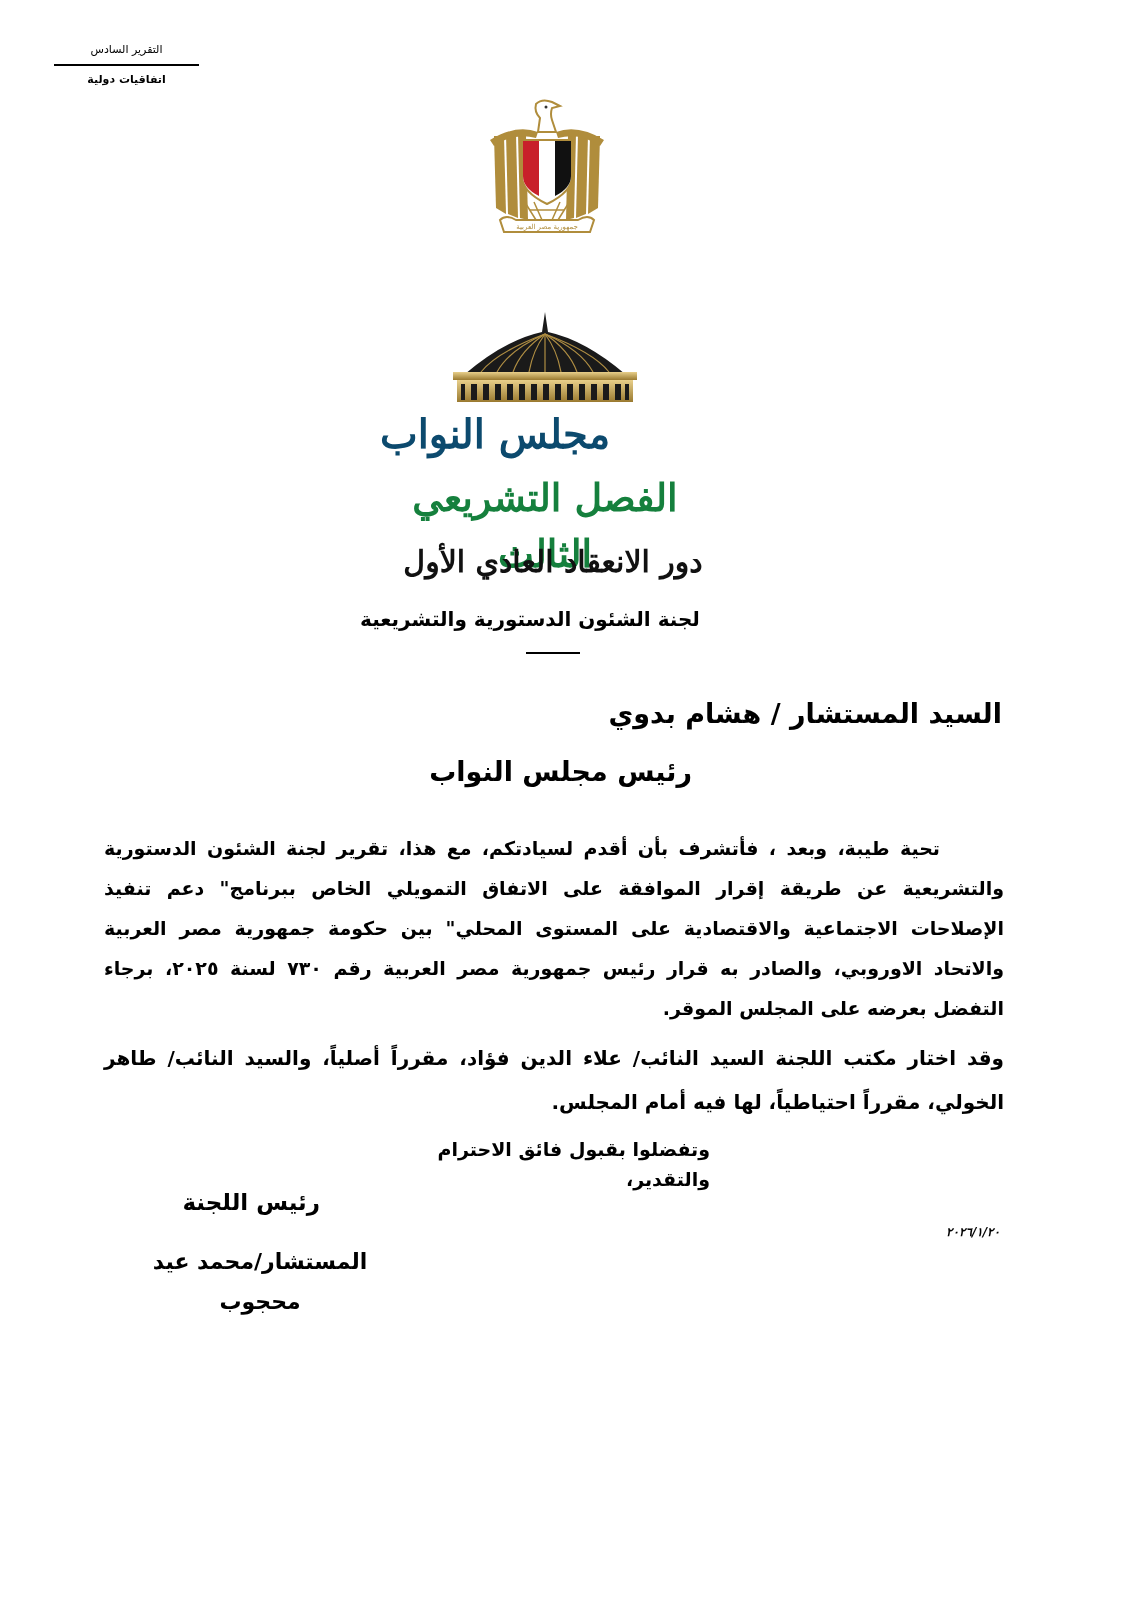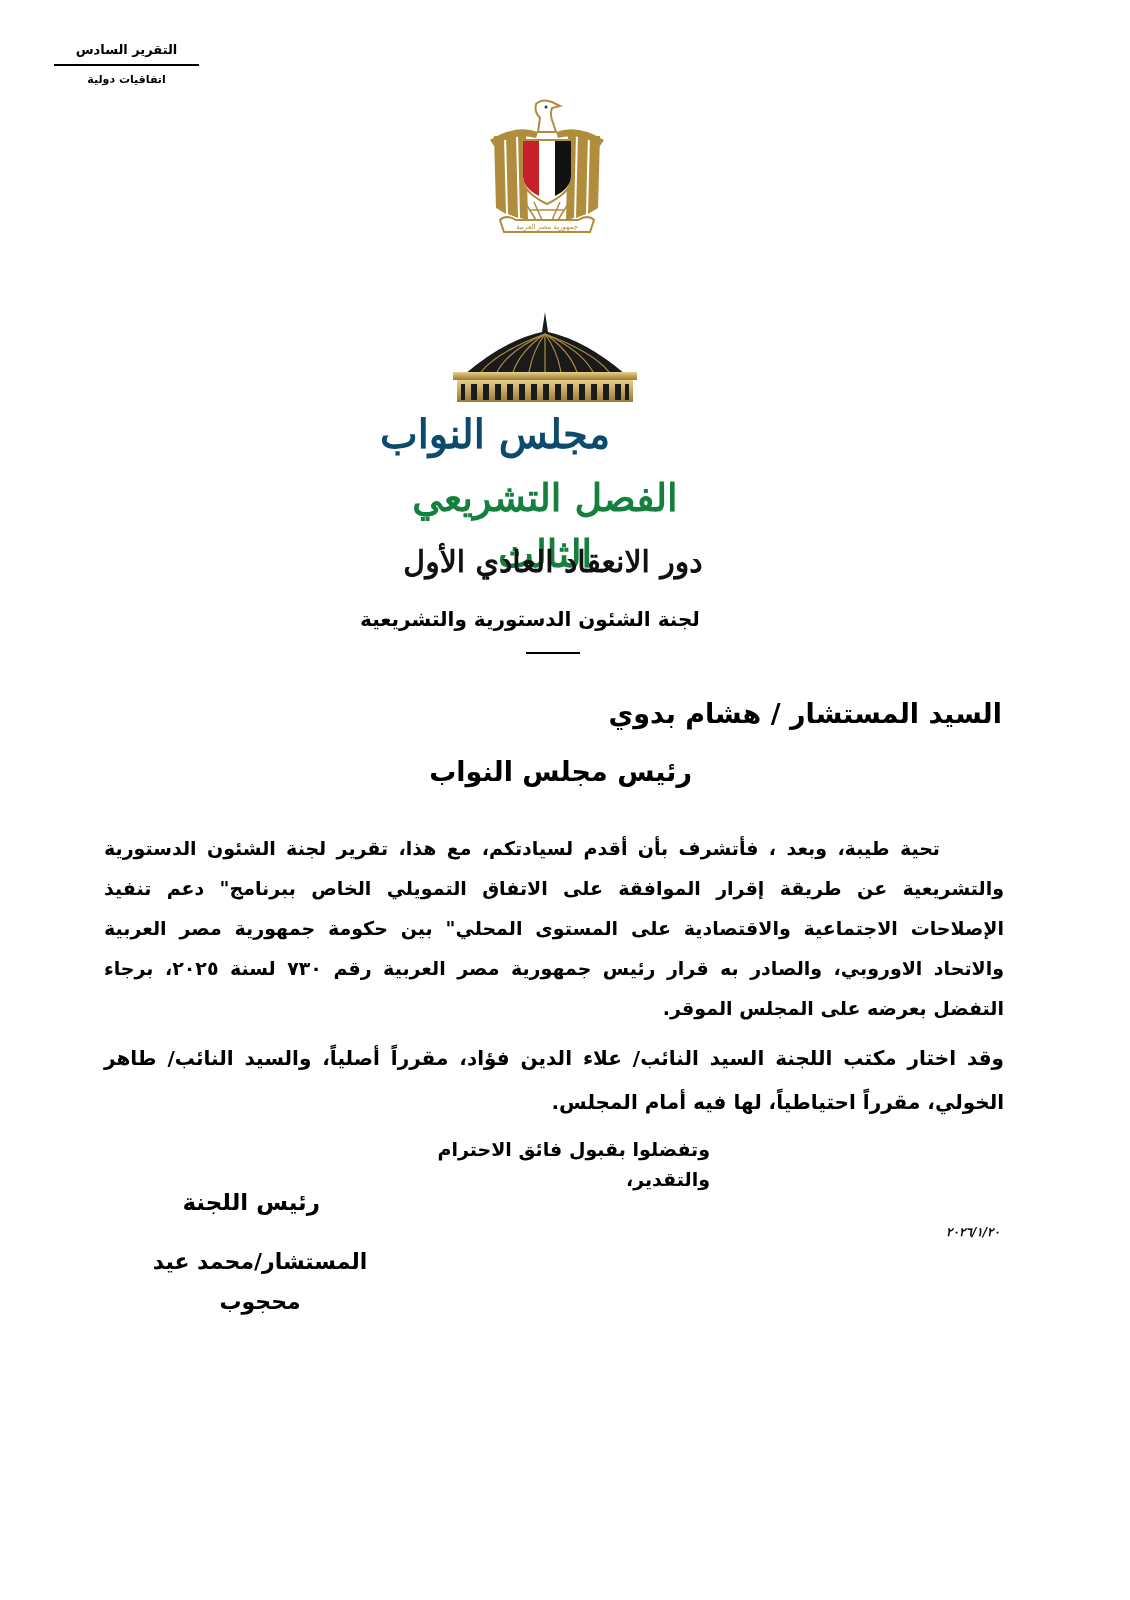--- a/index.html
+++ b/index.html
@@ -5,21 +5,21 @@
     html, body { margin: 0; padding: 0; background: #ffffff; }
     body {
       width: 1130px; height: 1600px; position: relative; overflow: hidden;
       font-family: "DejaVu Sans", sans-serif; color: #000;
     }
     .abs { position: absolute; }
     .rtl { direction: rtl; unicode-bidi: embed; }
 
     
     .corner { left: 54px; top: 42px; width: 145px; text-align: center; }
-    .corner .l1 { font-size: 13px; font-weight: bold; line-height: 16px; }
+    .corner .l1 { font-size: 11px; font-weight: normal; line-height: 16px; }
     .corner .rule { height: 2px; background: #000; margin: 6px 0 6px 0; }
     .corner .l2 { font-size: 11px; font-weight: bold; line-height: 16px; }
 
     
     .eagle { left: 486px; top: 96px; width: 122px; height: 142px; }
 
     
     .dome { left: 445px; top: 310px; width: 200px; height: 98px; }
 
     .calli-1 { left: 380px; top: 405px; width: 330px; text-align: left;

